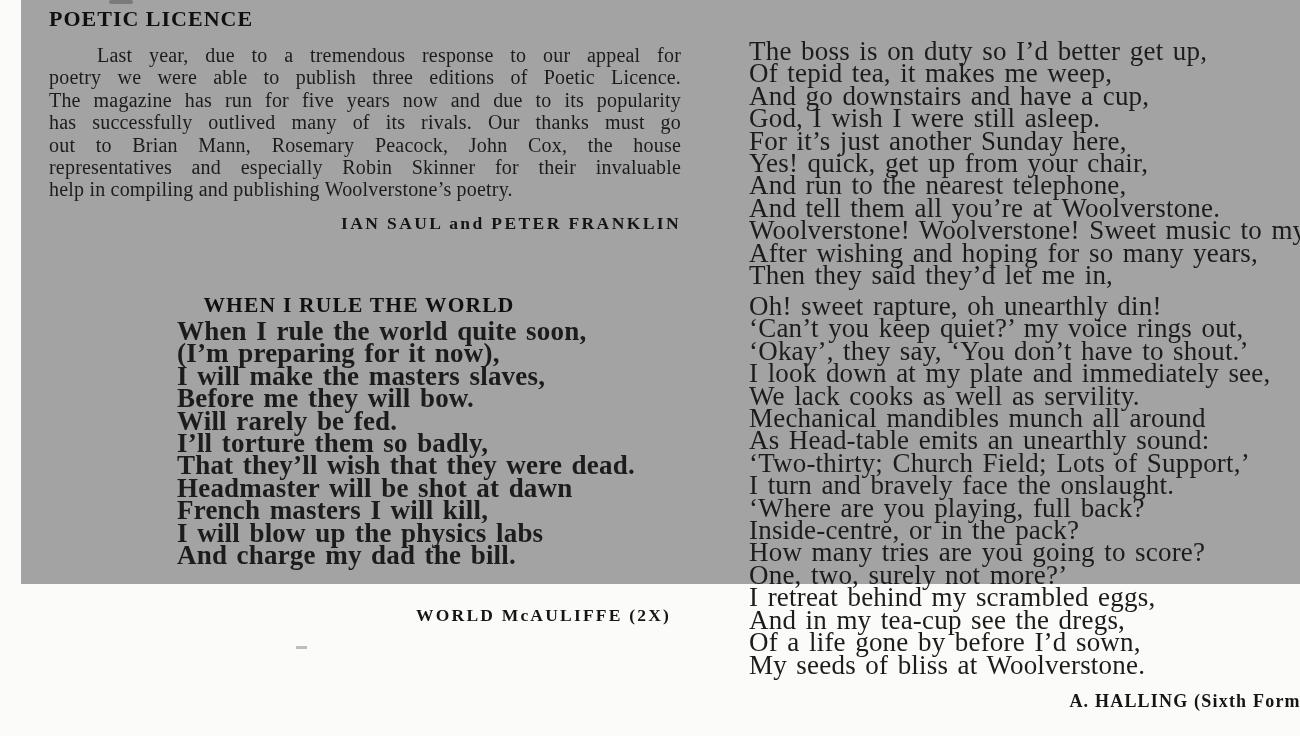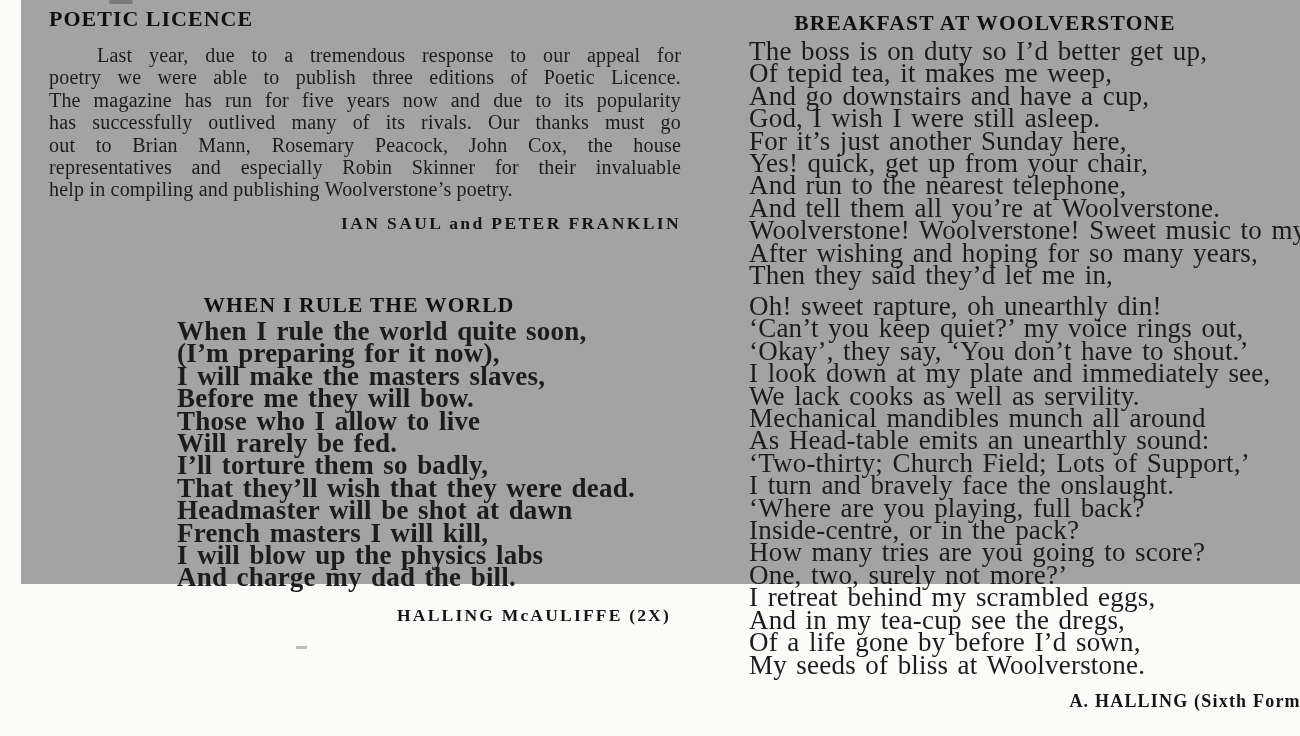--- a/index.html
+++ b/index.html
@@ -144,35 +144,33 @@
 
     <div class="byline byline-ian">IAN SAUL and PETER FRANKLIN</div>
 
     <h2 class="poem-title title-when">WHEN I RULE THE WORLD</h2>
 
     <div class="poem-body poem-left-body">
         <div class="poem-line">When I rule the world quite soon,</div>
         <div class="poem-line">(I’m preparing for it now),</div>
         <div class="poem-line">I will make the masters slaves,</div>
         <div class="poem-line">Before me they will bow.</div>
-        <div class="poem-line">Those who I allow to live</div>
         <div class="poem-line">Will rarely be fed.</div>
         <div class="poem-line">I’ll torture them so badly,</div>
         <div class="poem-line">That they’ll wish that they were dead.</div>
         <div class="poem-line">Headmaster will be shot at dawn</div>
         <div class="poem-line">French masters I will kill,</div>
         <div class="poem-line">I will blow up the physics labs</div>
         <div class="poem-line">And charge my dad the bill.</div>
       </div>
 
-    <div class="byline byline-gerald">HALLING McAULIFFE (2X)</div>
+    <div class="byline byline-gerald">WORLD McAULIFFE (2X)</div>
   </div>
 
   <div class="col col-right">
-    <h1 class="poem-title title-breakfast">BREAKFAST AT WOOLVERSTONE</h1>
 
     <div class="poem-body stanza-1">
         <div class="poem-line">The boss is on duty so I’d better get up,</div>
         <div class="poem-line">Of tepid tea, it makes me weep,</div>
         <div class="poem-line">And go downstairs and have a cup,</div>
         <div class="poem-line">God, I wish I were still asleep.</div>
         <div class="poem-line">For it’s just another Sunday here,</div>
         <div class="poem-line">Yes! quick, get up from your chair,</div>
         <div class="poem-line">And run to the nearest telephone,</div>
         <div class="poem-line">And tell them all you’re at Woolverstone.</div>

